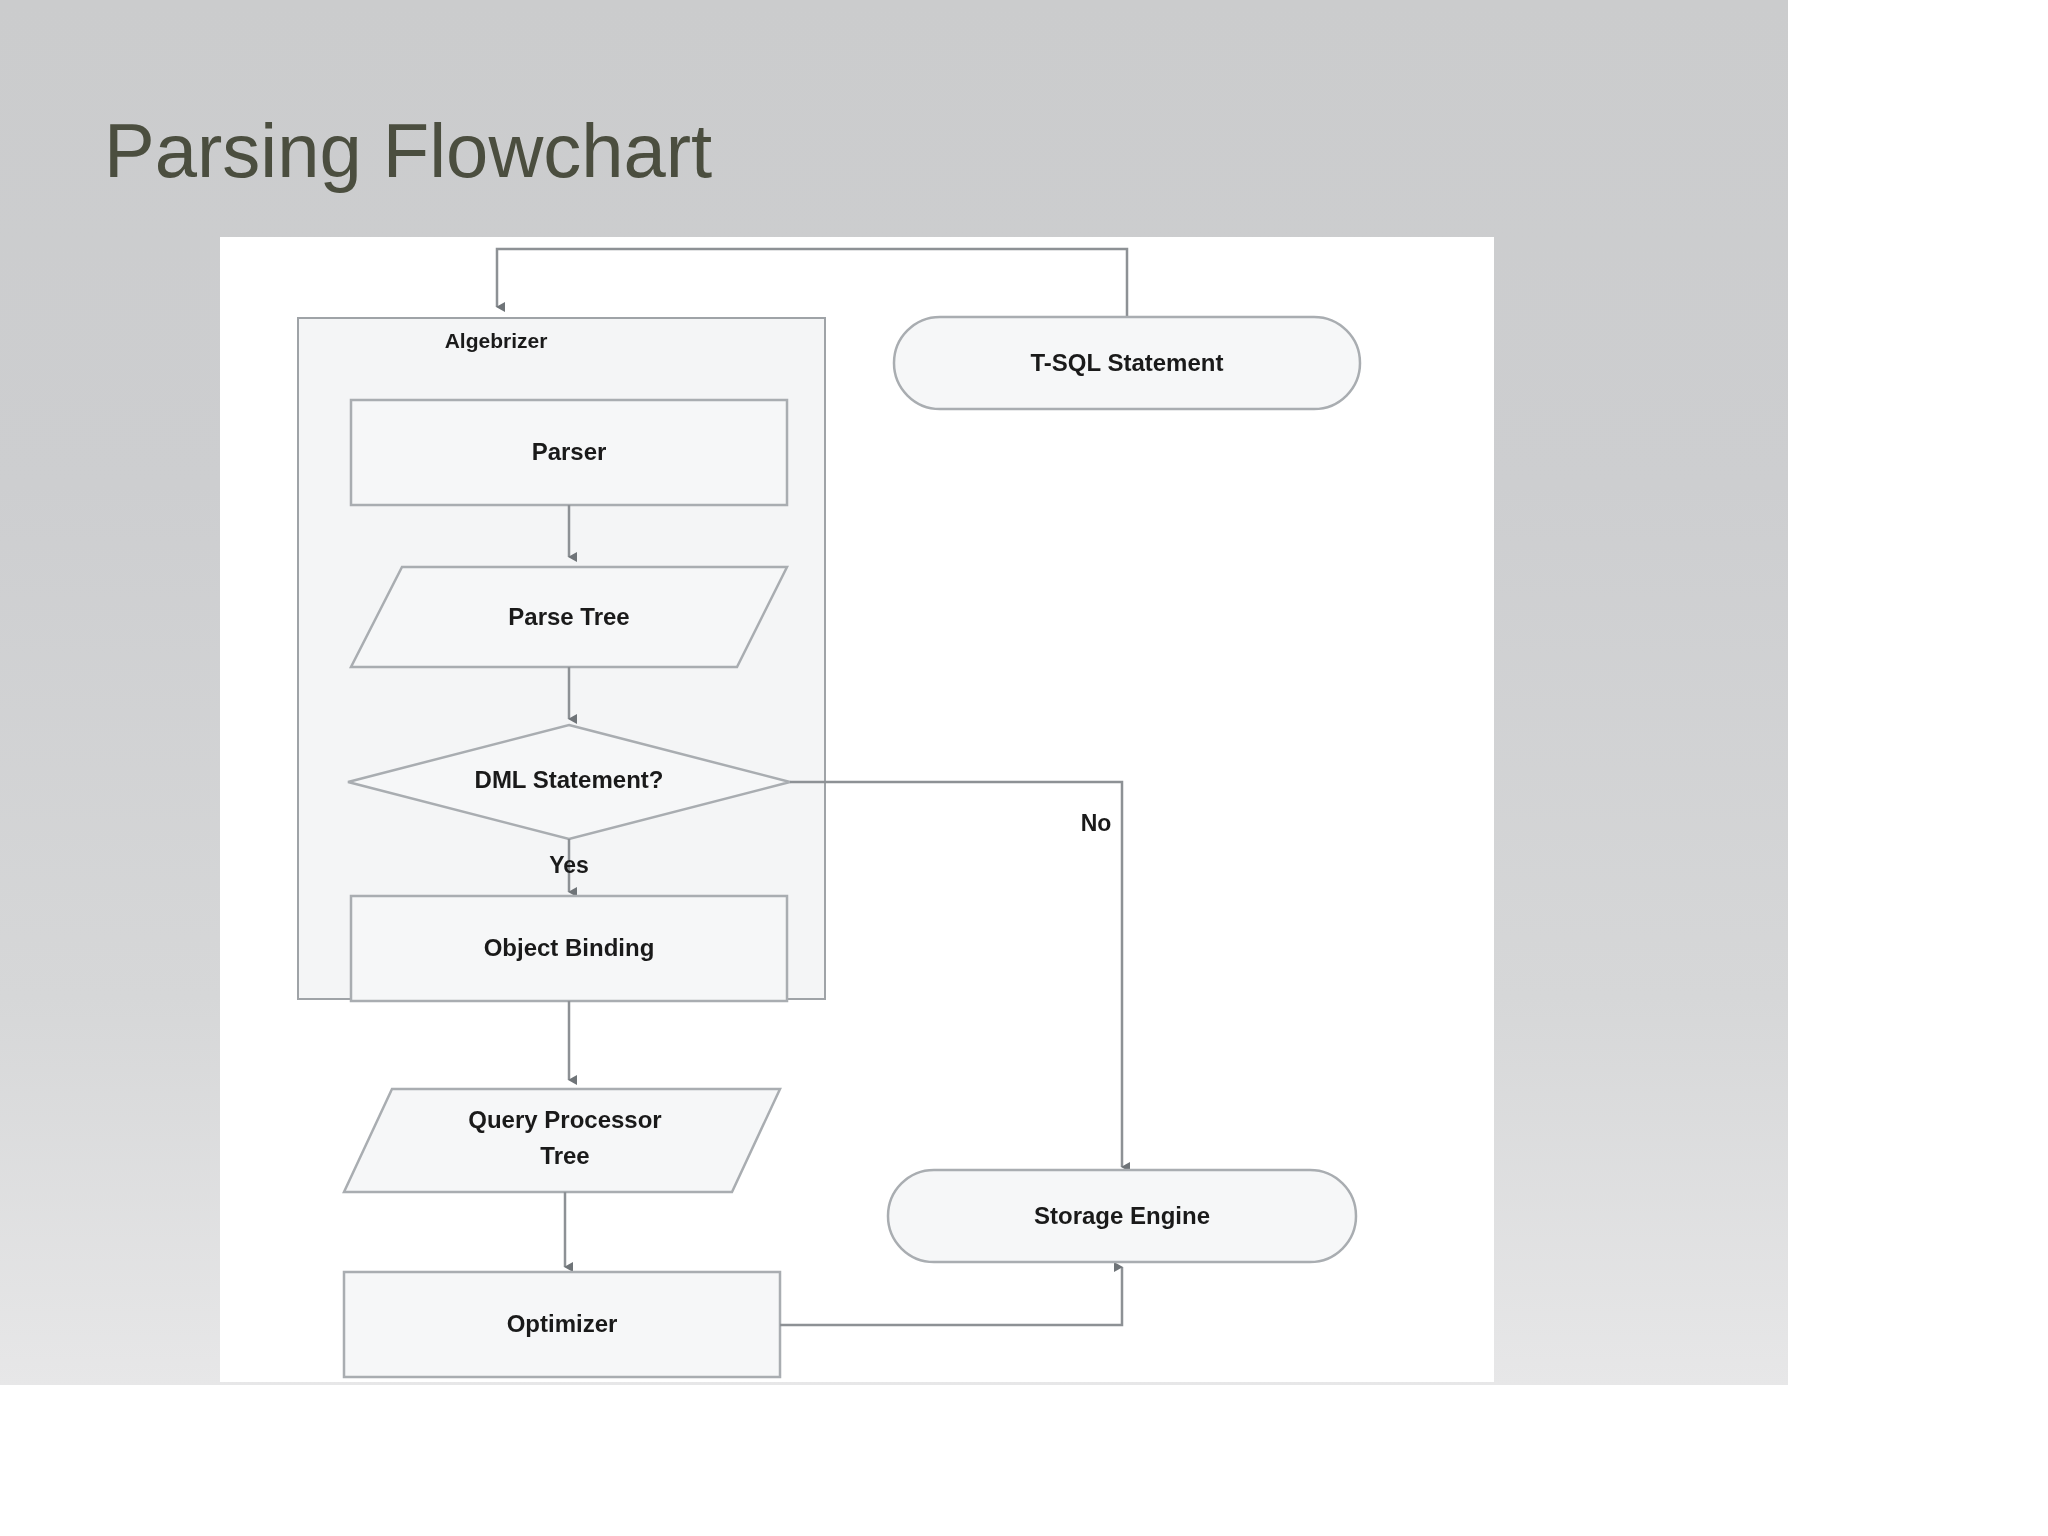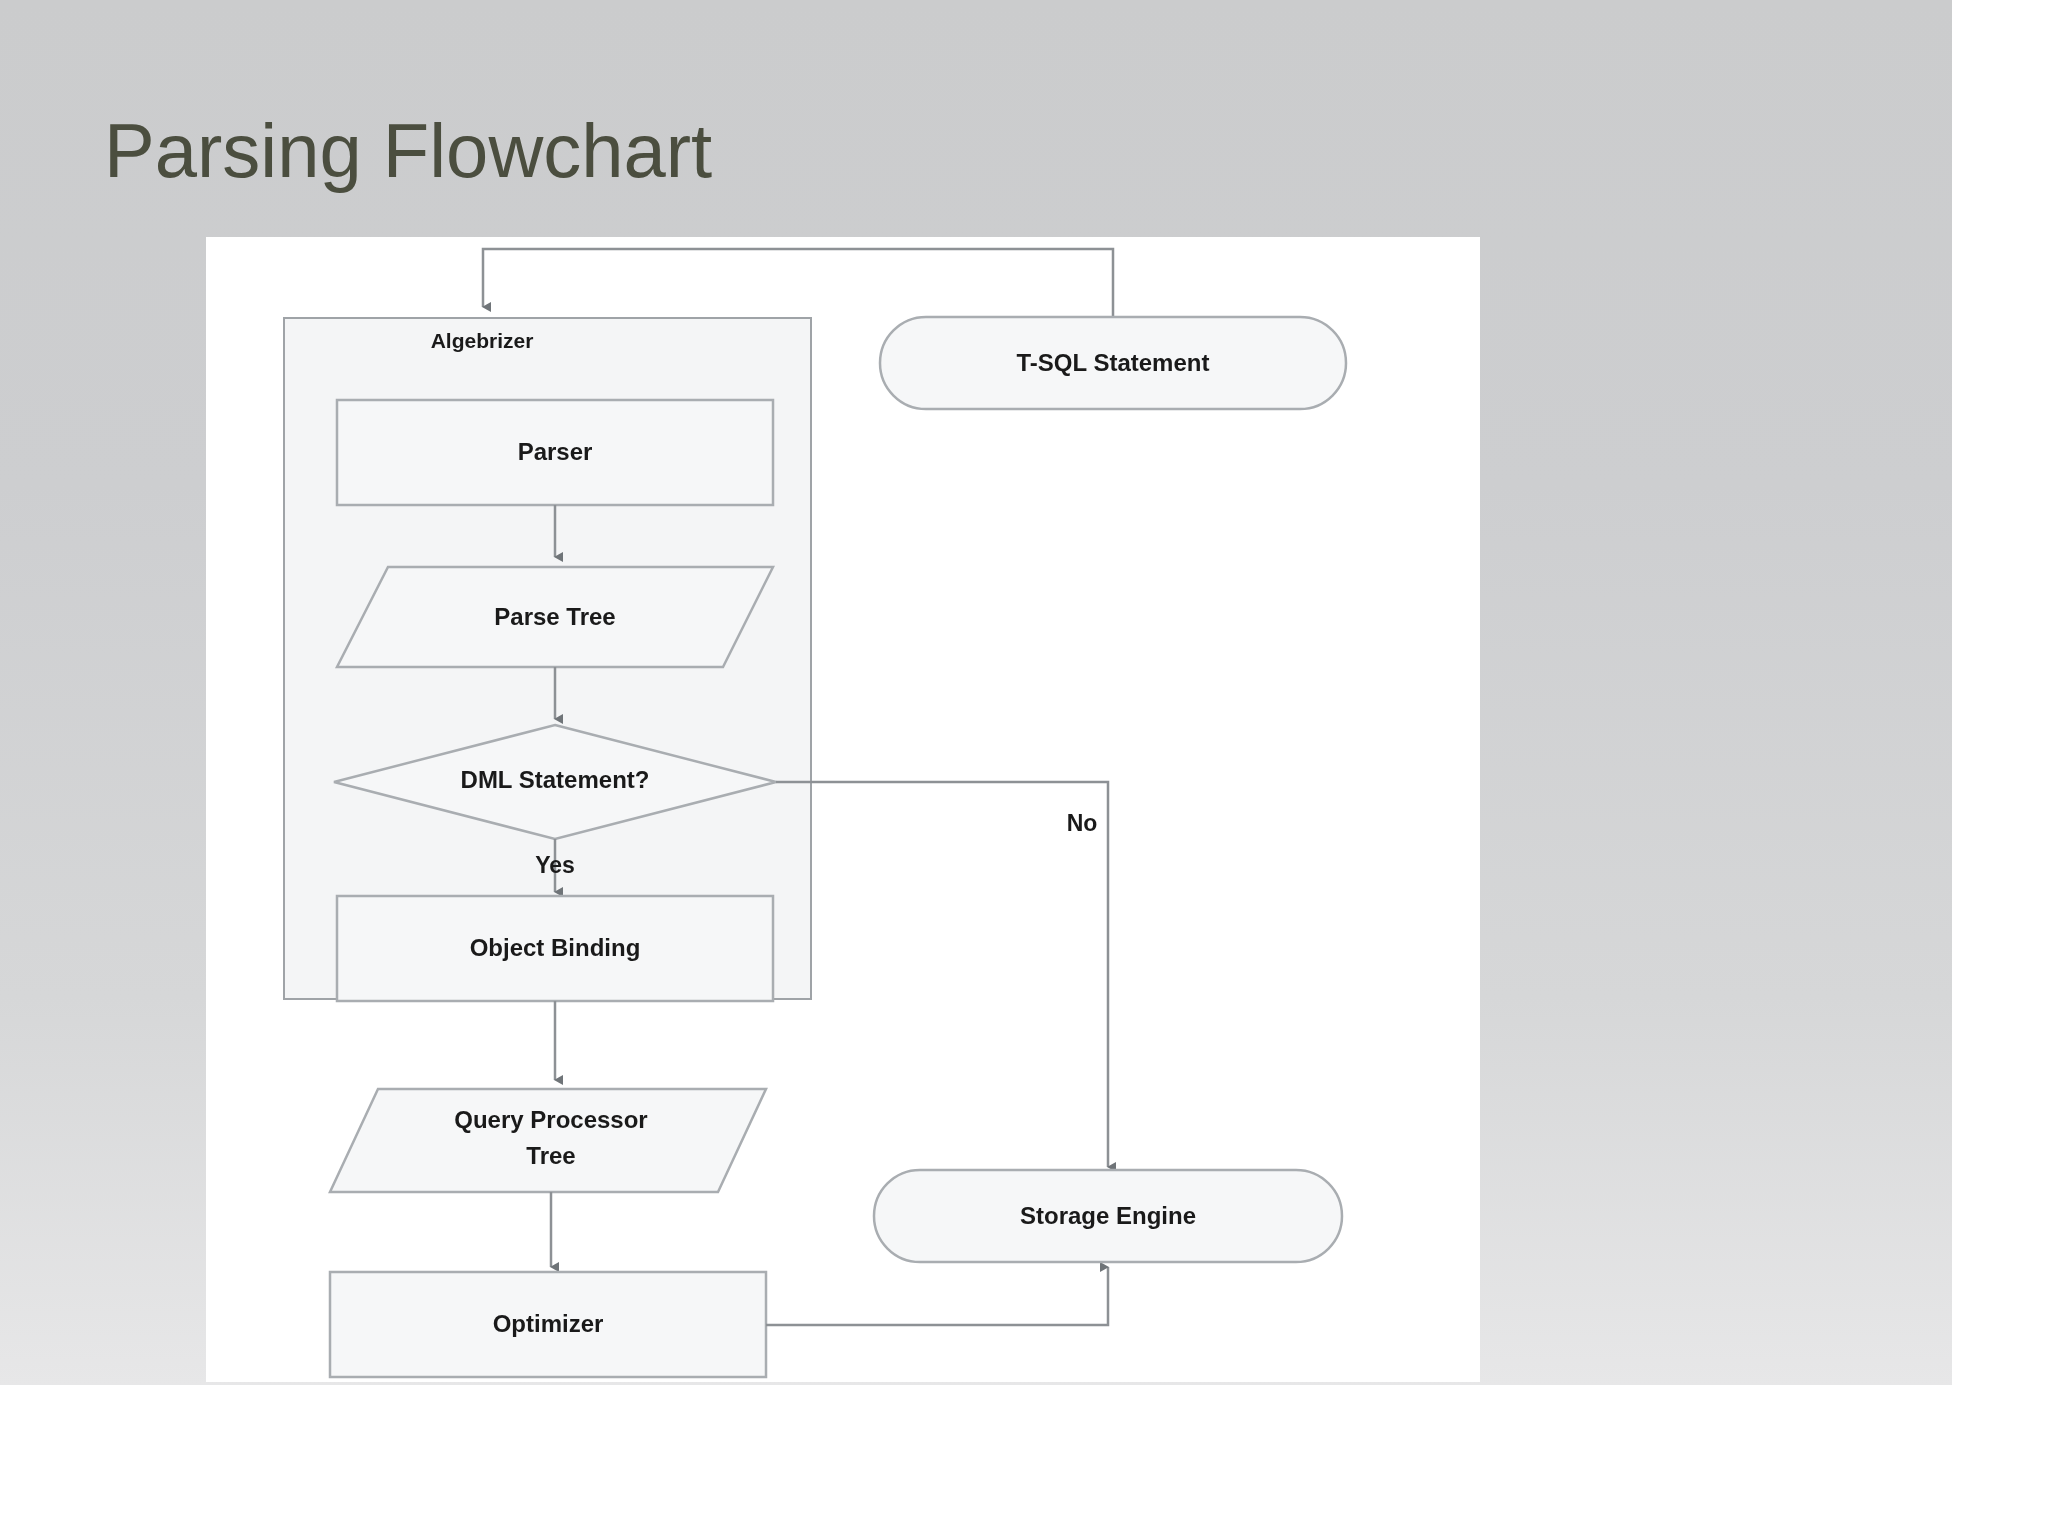--- a/index.html
+++ b/index.html
@@ -4,38 +4,38 @@
 <style>
   html, body { margin:0; padding:0; }
   body {
     width:2048px; height:1536px;
     font-family:"Liberation Sans", sans-serif;
     background:#ffffff;
     overflow:hidden;
   }
   #slide {
     position:absolute; left:0; top:0;
-    width:1952px; height:1385px;
+    width:1788px; height:1385px;
     background:linear-gradient(180deg,#cbcccd 0%,#cdced0 35%,#d6d7d8 72%,#e7e7e8 100%);
   }
   #footer {
     position:absolute; left:0; top:1385px;
     width:2048px; height:151px;
     background:#ffffff;
   }
   #page-title {
     position:absolute; left:104px; top:105px;
     font-size:76px; line-height:92px;
     color:#4b4e3f;
     letter-spacing:0px;
     font-weight:400;
     white-space:nowrap;
   }
   #figure-panel {
-    position:absolute; left:206px; top:237px;
+    position:absolute; left:220px; top:237px;
     width:1274px; height:1145px;
     background:#ffffff;
   }
   #figure-svg { position:absolute; left:0; top:0; }
   .nodelabel {
     font-family:"Liberation Sans", sans-serif;
     font-weight:bold;
     fill:#1a1a1a;
     text-anchor:middle;
     dominant-baseline:middle;

